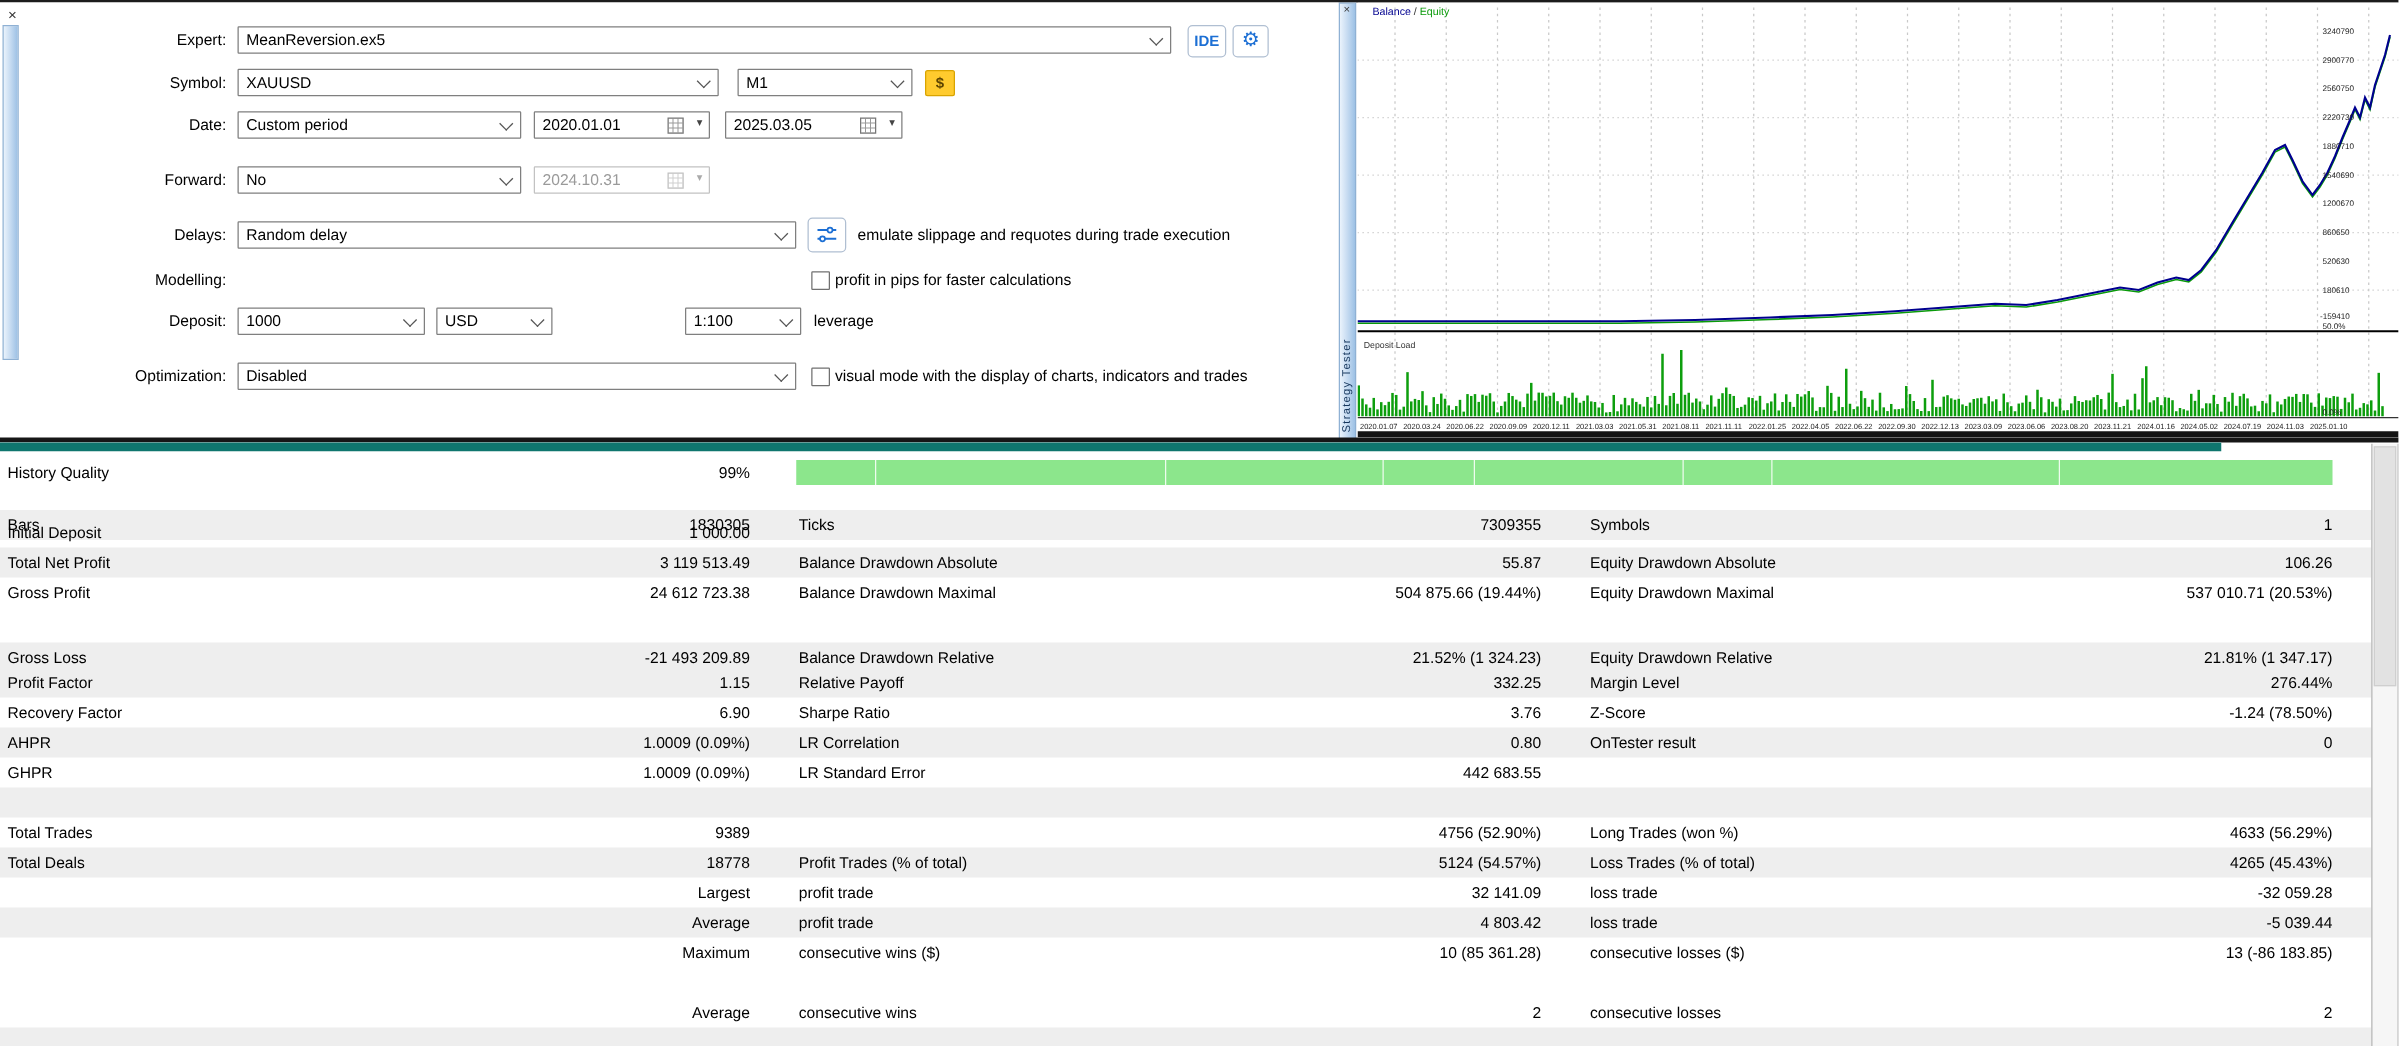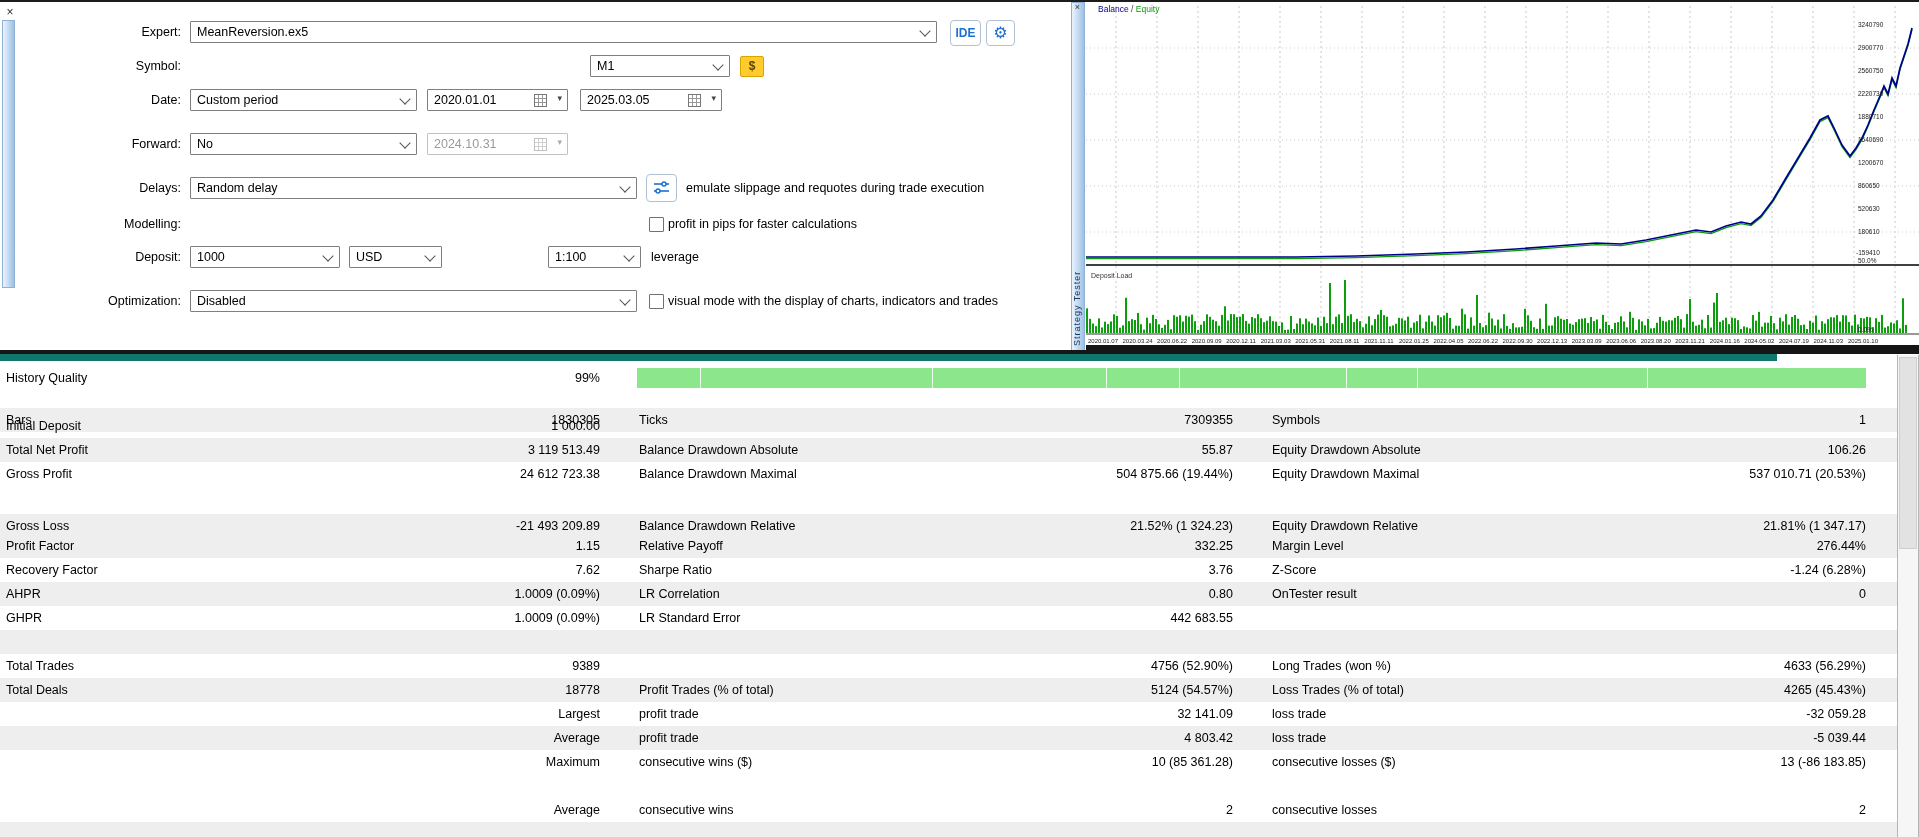--- a/index.html
+++ b/index.html
@@ -73,20 +73,24 @@
       <div class="btn" style="left:950px;width:29px;top:-1px">
         <span class="ide-txt">IDE</span>
       </div>
       <div class="btn" style="left:986px;width:27px;top:-1px">
         <span class="gear">⚙</span>
       </div>
     </div>
 
     <div class="frow" style="top:53px">
       <span class="flabel">Symbol:</span>
+      <div class="combo" style="left:190px;width:383px">
+        <span class="cval">XAUUSD</span>
+        <span class="chev"></span>
+      </div>
       <div class="combo" style="left:590px;width:138px">
         <span class="cval">M1</span>
         <span class="chev"></span>
       </div>
       <div class="money-btn" style="left:740px;top:1px">
         <span>$</span>
       </div>
     </div>
 
     <div class="frow" style="top:87px">
@@ -593,25 +597,25 @@
       <div class="trow shaded" style="top: 173px;">
         <span class="tc tl1">Profit Factor</span>
         <span class="tc tv1">1.15</span>
         <span class="tc tl2">Relative Payoff</span>
         <span class="tc tv2">332.25</span>
         <span class="tc tl3">Margin Level</span>
         <span class="tc tv3">276.44%</span>
       </div>
       <div class="trow" style="top: 197px;">
         <span class="tc tl1">Recovery Factor</span>
-        <span class="tc tv1">7.62</span>
+        <span class="tc tv1">6.90</span>
         <span class="tc tl2">Sharpe Ratio</span>
         <span class="tc tv2">3.76</span>
         <span class="tc tl3">Z-Score</span>
-        <span class="tc tv3">-1.24 (6.28%)</span>
+        <span class="tc tv3">-1.24 (78.50%)</span>
       </div>
       <div class="trow shaded" style="top: 221px;">
         <span class="tc tl1">AHPR</span>
         <span class="tc tv1">1.0009 (0.09%)</span>
         <span class="tc tl2">LR Correlation</span>
         <span class="tc tv2">0.80</span>
         <span class="tc tl3">OnTester result</span>
         <span class="tc tv3">0</span>
       </div>
       <div class="trow" style="top: 245px;">

